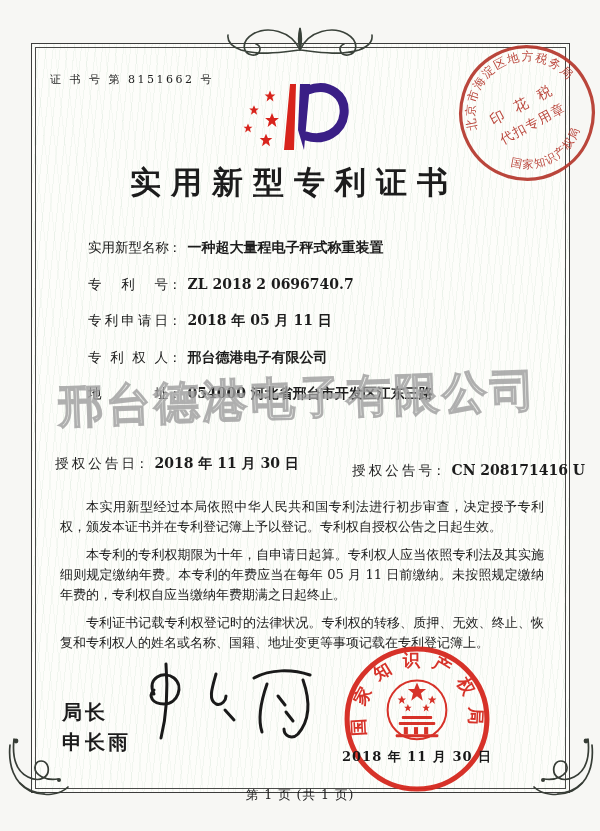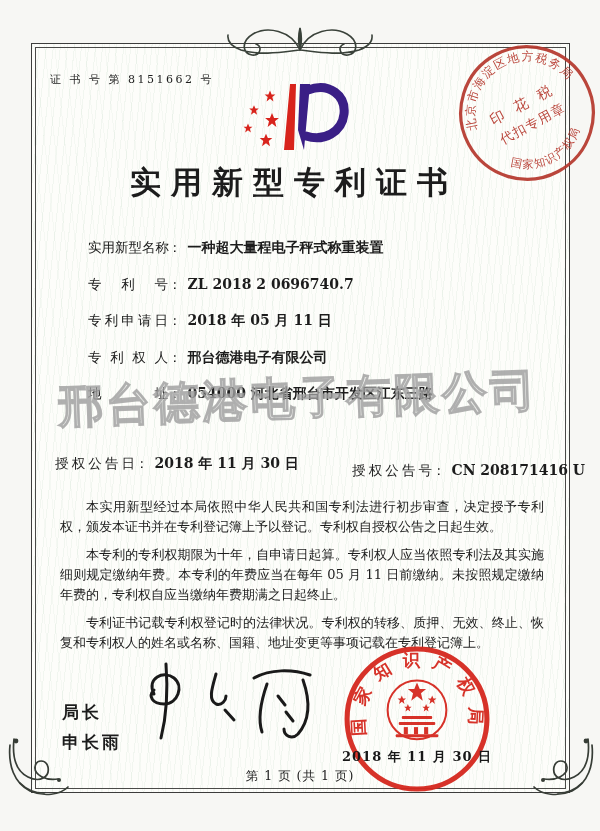--- a/index.html
+++ b/index.html
@@ -31,26 +31,26 @@
   .paras{position:absolute; left:52px; top:489px; width:500px; z-index:3;
     font-size:13px; line-height:20px; text-align:justify; font-weight:500;}
   .paras p{margin:8px; text-indent:2em;}
   .watermark{
     position:absolute; left:58px; top:368px; width:520px; z-index:6;
     font-size:45px; font-weight:700; letter-spacing:3px; white-space:nowrap;
     color:rgba(175,175,175,0.20);
     -webkit-text-stroke:1.2px rgba(158,158,158,0.78);
     transform:rotate(-2deg); pointer-events:none;
   }
-  .officer{position:absolute; left:62px; top:697px; z-index:4; font-size:17px; font-weight:600; letter-spacing:3px; line-height:30px;}
+  .officer{position:absolute; left:62px; top:697px; z-index:4; font-size:20px; font-weight:600; letter-spacing:3px; line-height:30px;}
   .signature{position:absolute; left:126px; top:660px; z-index:5;}
   .seal{position:absolute; left:341px; top:643px; z-index:5; opacity:.95;}
   .seal-date{position:absolute; left:341px; top:748px; width:152px; text-align:center;
     z-index:6; font-size:13px; font-weight:600; letter-spacing:1px; color:#181818;}
-  .footer{position:absolute; left:0; right:0; top:768px; text-align:center; z-index:4;
+  .footer{position:absolute; left:0; right:0; top:787px; text-align:center; z-index:4;
     font-size:12.5px; letter-spacing:1px;}
   .ornament-top{position:absolute; left:50%; top:20px; transform:translateX(-50%); z-index:4;}
   .corner{position:absolute; z-index:4;}
   .corner.bl{left:6px; top:735px;}
   .corner.br{right:4px; top:735px; transform:scaleX(-1);}
 </style>
 </head>
 <body>
 
 <div class="page">

